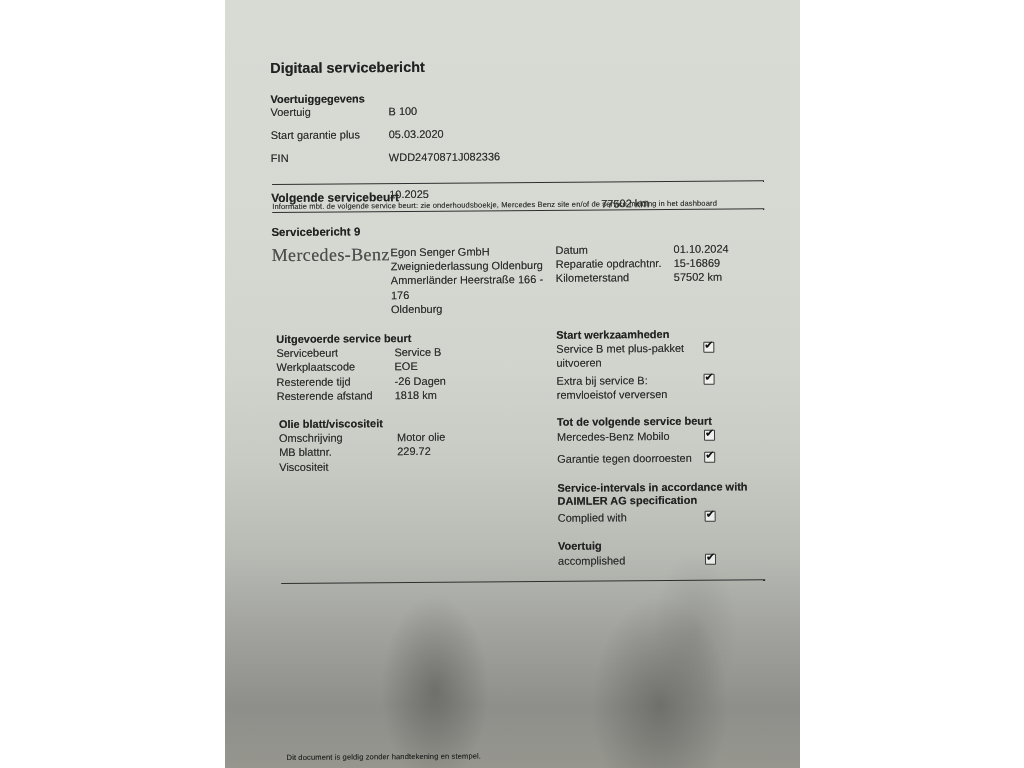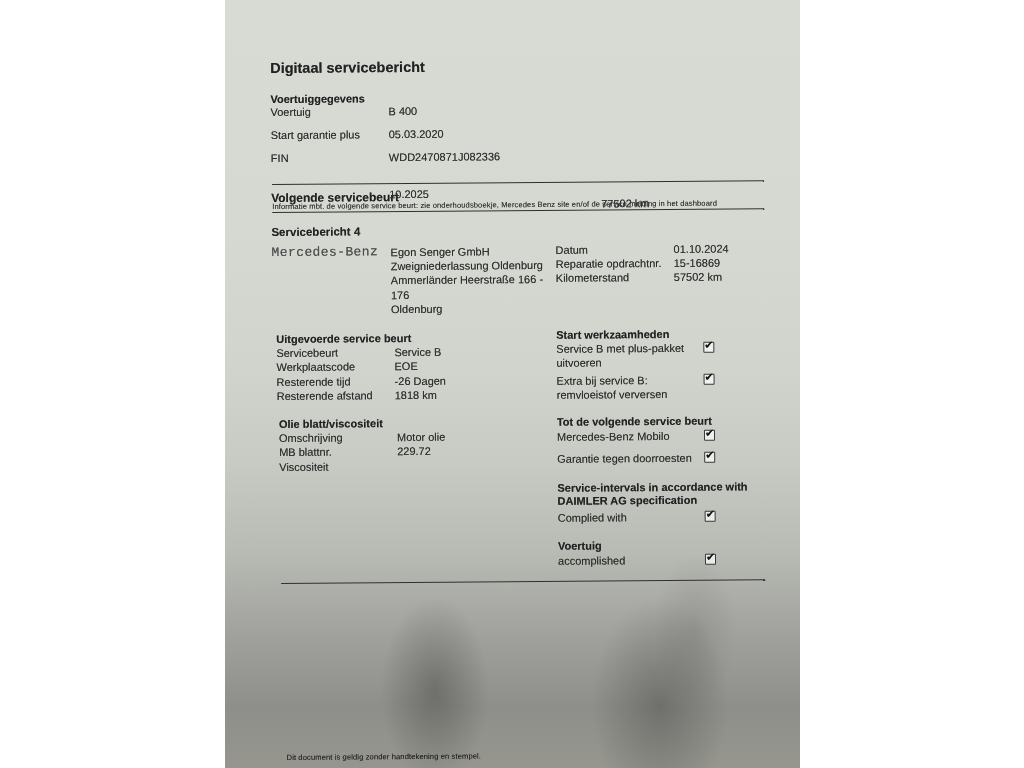--- a/index.html
+++ b/index.html
@@ -35,22 +35,22 @@
   .h{font-size:11px;font-weight:bold;color:#222;white-space:nowrap;}
   .t{font-size:11px;white-space:nowrap;}
   .small{font-size:7.6px;letter-spacing:0.1px;white-space:nowrap;color:#30302e;}
 
   .pair{display:flex;}
   .pair .lbl{width:118px;flex-shrink:0;}
 
   .hr{position:absolute;height:0;border-top:1.4px solid #2f2f2f;}
 
   .brand{
-    font-family:Liberation Mono, monospace;
-    font-size:13px;color:#4e4e4e;letter-spacing:0.4px;white-space:nowrap;
+    font-family:Liberation Serif, serif;
+    font-size:18px;color:#4e4e4e;letter-spacing:0.4px;white-space:nowrap;
   }
 
   .stack{line-height:14.2px;font-size:11px;}
   .meta-rows .pair{line-height:14px;font-size:11px;}
   .rows .pair{line-height:14.4px;font-size:11px;}
 
   .rcol-item{width:142px;line-height:14px;font-size:11px;}
 
   .cb{
     position:absolute;width:11px;height:11px;box-sizing:border-box;
@@ -69,41 +69,41 @@
 
 <div class="canvas">
   <div class="paper">
     <div class="content">
 
       <div class="abs doc-title">Digitaal servicebericht</div>
 
       <div class="abs h" style="left:46px;top:93px;">Voertuiggegevens</div>
       <div class="abs t pair" style="left:46px;top:106px;">
         <span class="lbl">Voertuig</span>
-        <span>B 400</span>
+        <span>B 100</span>
       </div>
       <div class="abs t pair" style="left:46px;top:129px;">
         <span class="lbl">Start garantie plus</span>
         <span>05.03.2020</span>
       </div>
       <div class="abs t pair" style="left:46px;top:152px;">
         <span class="lbl">FIN</span>
         <span>WDD2470871J082336</span>
       </div>
 
       <div class="hr" style="left:47px;top:184px;width:492px;"></div>
       <div class="abs" style="left:46px;top:188px;width:500px;">
         <span class="h" style="font-size:12px;">Volgende servicebeurt</span>
         <span class="t abs" style="left:118px;top:1px;">10.2025</span>
         <span class="t abs" style="left:330px;top:12px;">77502 km</span>
       </div>
       <div class="abs small" style="left:47px;top:202px;">Informatie mbt. de volgende service beurt: zie onderhoudsboekje, Mercedes Benz site en/of de service melding in het dashboard</div>
       <div class="hr" style="left:47px;top:212px;width:492px;"></div>
 
-      <div class="abs h" style="left:46px;top:226px;font-size:11.5px;">Servicebericht 4</div>
+      <div class="abs h" style="left:46px;top:226px;font-size:11.5px;">Servicebericht 9</div>
       <div class="abs brand" style="left:46px;top:245px;">Mercedes-Benz</div>
 
       <div class="abs stack" style="left:165px;top:246px;">
         <div>Egon Senger GmbH</div>
         <div>Zweigniederlassung Oldenburg</div>
         <div>Ammerländer Heerstraße 166 -</div>
         <div>176</div>
         <div>Oldenburg</div>
       </div>
 

